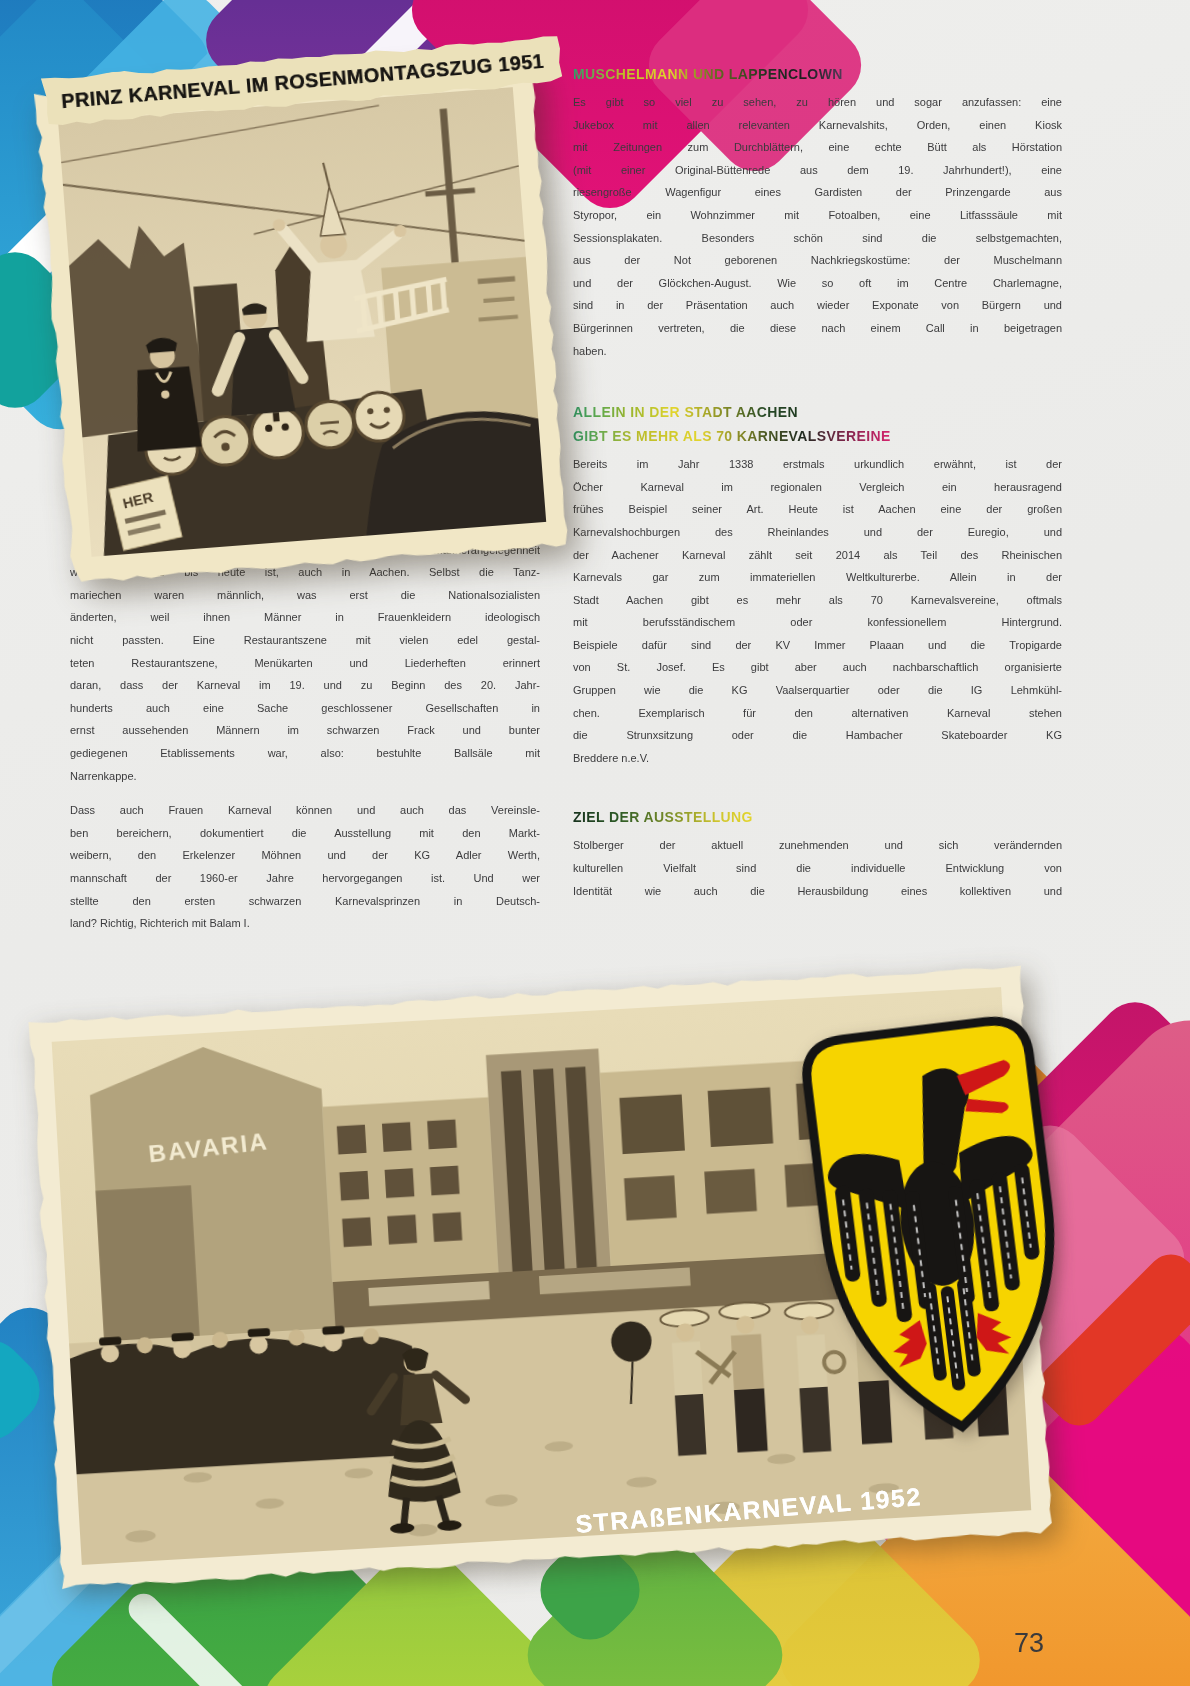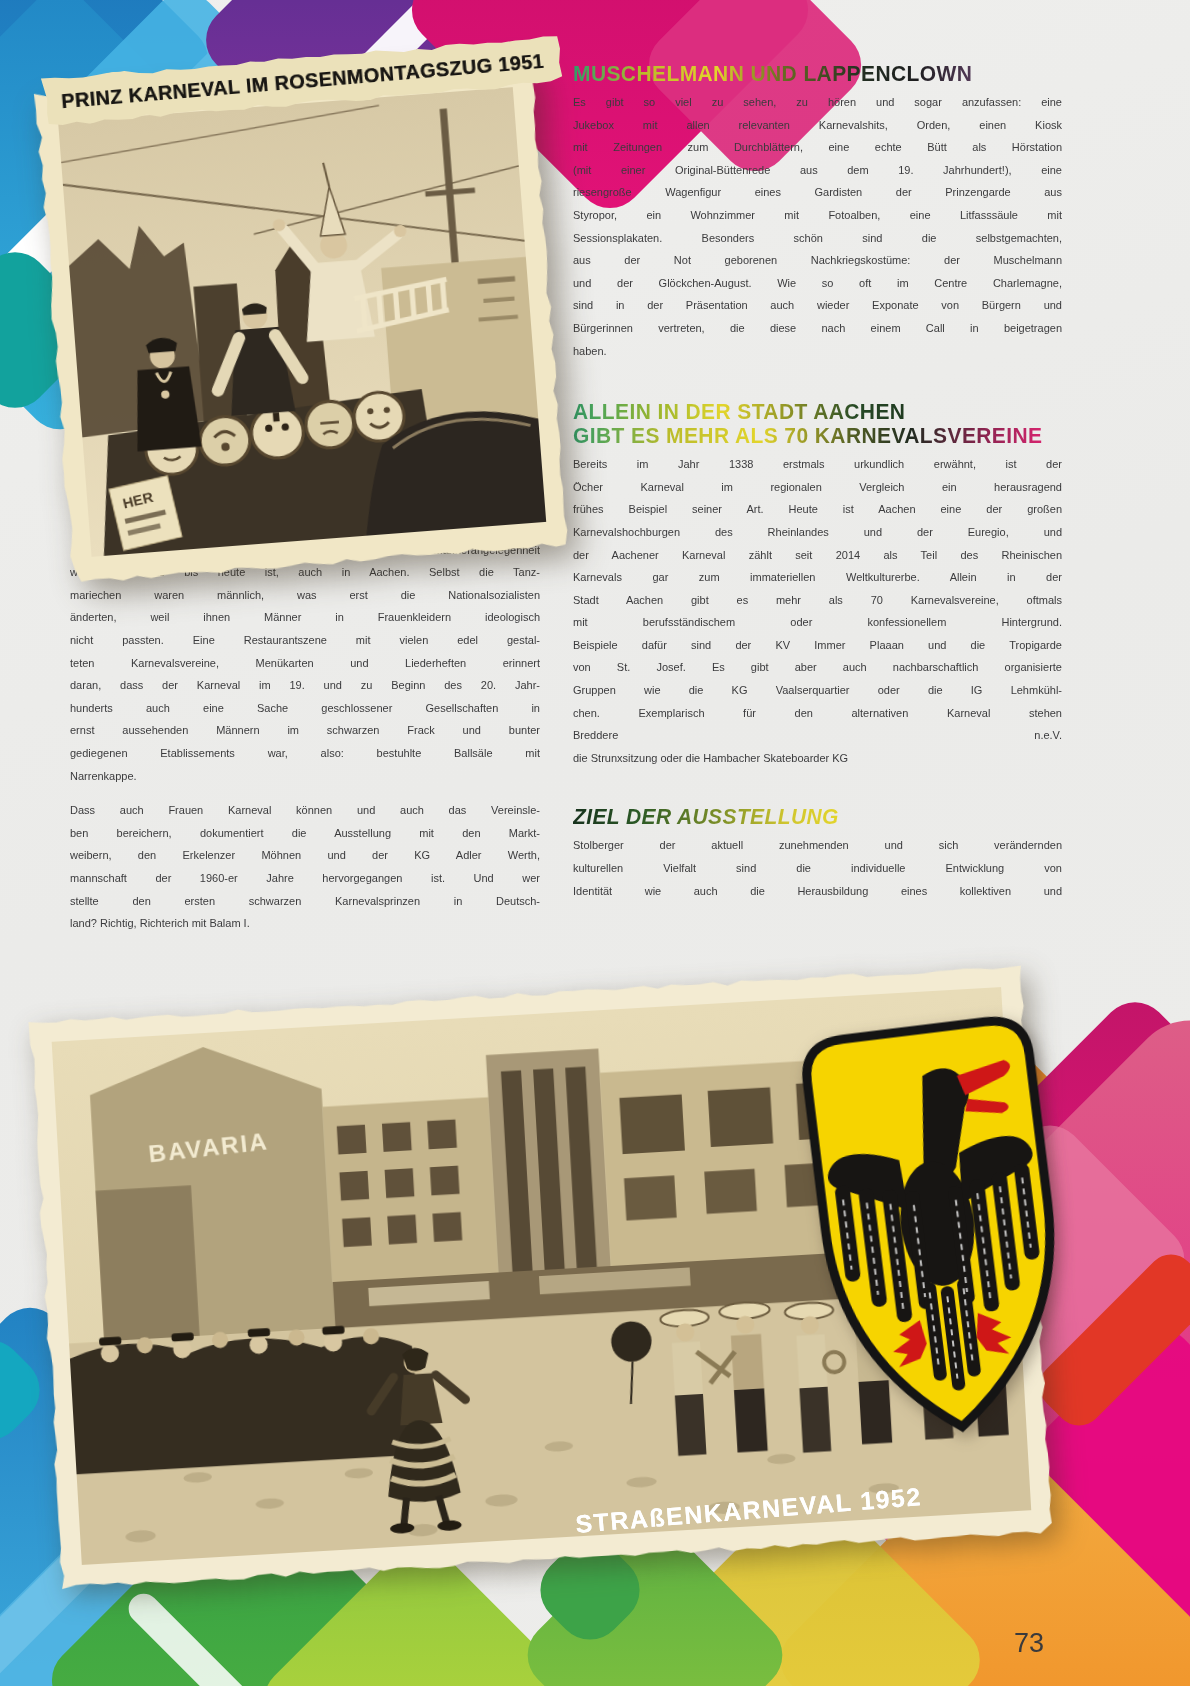--- a/index.html
+++ b/index.html
@@ -15,33 +15,33 @@
   .col{position:absolute;z-index:2;color:#3b3b3d;}
   .col-left{left:70px;top:516px;width:470px;}
   .col-right{left:573px;top:62px;width:489px;}
   .para{font-size:11px;line-height:22.6px;}
   .para .tline{text-align:justify;text-align-last:justify;}
   .para .tline:last-child{text-align-last:left;}
   .para.cont .tline:last-child{text-align-last:justify;}
   .para.intro .tline{text-align:right;text-align-last:right;}
   .para + .para{margin-top:12px;}
   .stencil{
-    font-weight:800;font-size:21px;line-height:24px;letter-spacing:.4px;
+    font-weight:800;font-size:14px;line-height:24px;letter-spacing:.4px;
     color:#246b3c;display:inline-block;transform:scaleY(1.04);
   }
   @supports ((-webkit-background-clip:text) or (background-clip:text)){
     .stencil{color:transparent;-webkit-background-clip:text;background-clip:text;}
     .g1{background-image:linear-gradient(90deg,#2f9e68 0%,#bdbb28 18%,#e3d52c 36%,#6a6d22 52%,#233022 72%,#1d1d1f 86%,#533a57 100%);}
     .g2a{background-image:linear-gradient(90deg,#2f9e68 0%,#9ab52c 25%,#e3d52c 45%,#8f9426 65%,#274a26 85%,#1f3a20 100%);}
     .g2b{background-image:linear-gradient(90deg,#2f9e68 0%,#b9bb2a 20%,#e3d52c 40%,#4f5c24 60%,#202b20 72%,#8c2450 88%,#d6246e 100%);}
     .g3{background-image:linear-gradient(90deg,#17321d 0%,#2c5a26 25%,#7c8f28 55%,#cfc52e 80%,#e3d52c 100%);}
   }
   .h-wrap{margin:0 0 5px 0;}
   .h-gap1{margin-top:38px;}
-  .h-gap2{margin-top:36px;font-style:italic;}
+  .h-gap2{margin-top:36px;}
   
   .photo-wrap{position:absolute;z-index:3;filter:drop-shadow(10px 13px 16px rgba(55,45,25,.45));}
   .photo-frame{width:100%;height:100%;background:#f1e7c6;box-sizing:border-box;}
   .photo-inner{position:absolute;overflow:hidden;background:#d9cba8;}
   .photo-inner svg{display:block;width:100%;height:100%;}
   .cap-strip{
     position:absolute;z-index:4;background:#ebe1ba;display:flex;align-items:center;justify-content:center;
     filter:drop-shadow(6px 8px 10px rgba(55,45,25,.4));
   }
   .cap-strip span{
@@ -96,21 +96,21 @@
   <section class="col col-left">
     <div class="para intro">
         <div class="tline">der organisierte Karneval</div>
         <div class="tline">von jeher eine reine Männerangelegenheit</div>
       </div>
     <div class="para" style="margin-top:0;">
         <div class="tline">war und teils bis heute ist, auch in Aachen. Selbst die Tanz-</div>
         <div class="tline">mariechen waren männlich, was erst die Nationalsozialisten</div>
         <div class="tline">änderten, weil ihnen Männer in Frauenkleidern ideologisch</div>
         <div class="tline">nicht passten. Eine Restaurantszene mit vielen edel gestal-</div>
-        <div class="tline">teten Karnevalsvereine, Menükarten und Liederheften erinnert</div>
+        <div class="tline">teten Restaurantszene, Menükarten und Liederheften erinnert</div>
         <div class="tline">daran, dass der Karneval im 19. und zu Beginn des 20. Jahr-</div>
         <div class="tline">hunderts auch eine Sache geschlossener Gesellschaften in</div>
         <div class="tline">ernst aussehenden Männern im schwarzen Frack und bunter</div>
         <div class="tline">gediegenen Etablissements war, also: bestuhlte Ballsäle mit</div>
         <div class="tline">Narrenkappe.</div>
       </div>
     <div class="para">
         <div class="tline">Dass auch Frauen Karneval können und auch das Vereinsle-</div>
         <div class="tline">ben bereichern, dokumentiert die Ausstellung mit den Markt-</div>
         <div class="tline">weibern, den Erkelenzer Möhnen und der KG Adler Werth,</div>
@@ -145,22 +145,22 @@
         <div class="tline">frühes Beispiel seiner Art. Heute ist Aachen eine der großen</div>
         <div class="tline">Karnevalshochburgen des Rheinlandes und der Euregio, und</div>
         <div class="tline">der Aachener Karneval zählt seit 2014 als Teil des Rheinischen</div>
         <div class="tline">Karnevals gar zum immateriellen Weltkulturerbe. Allein in der</div>
         <div class="tline">Stadt Aachen gibt es mehr als 70 Karnevalsvereine, oftmals</div>
         <div class="tline">mit berufsständischem oder konfessionellem Hintergrund.</div>
         <div class="tline">Beispiele dafür sind der KV Immer Plaaan und die Tropigarde</div>
         <div class="tline">von St. Josef. Es gibt aber auch nachbarschaftlich organisierte</div>
         <div class="tline">Gruppen wie die KG Vaalserquartier oder die IG Lehmkühl-</div>
         <div class="tline">chen. Exemplarisch für den alternativen Karneval stehen</div>
+        <div class="tline">die Strunxsitzung oder die Hambacher Skateboarder KG</div>
         <div class="tline">Breddere n.e.V.</div>
-        <div class="tline">die Strunxsitzung oder die Hambacher Skateboarder KG</div>
       </div>
 
     <div class="h-wrap h-gap2"><span class="stencil g3">ZIEL DER AUSSTELLUNG</span></div>
     <div class="para cont">
         <div class="tline">Stolberger der aktuell zunehmenden und sich verändernden</div>
         <div class="tline">kulturellen Vielfalt sind die individuelle Entwicklung von</div>
         <div class="tline">Identität wie auch die Herausbildung eines kollektiven und</div>
       </div>
   </section>
 

